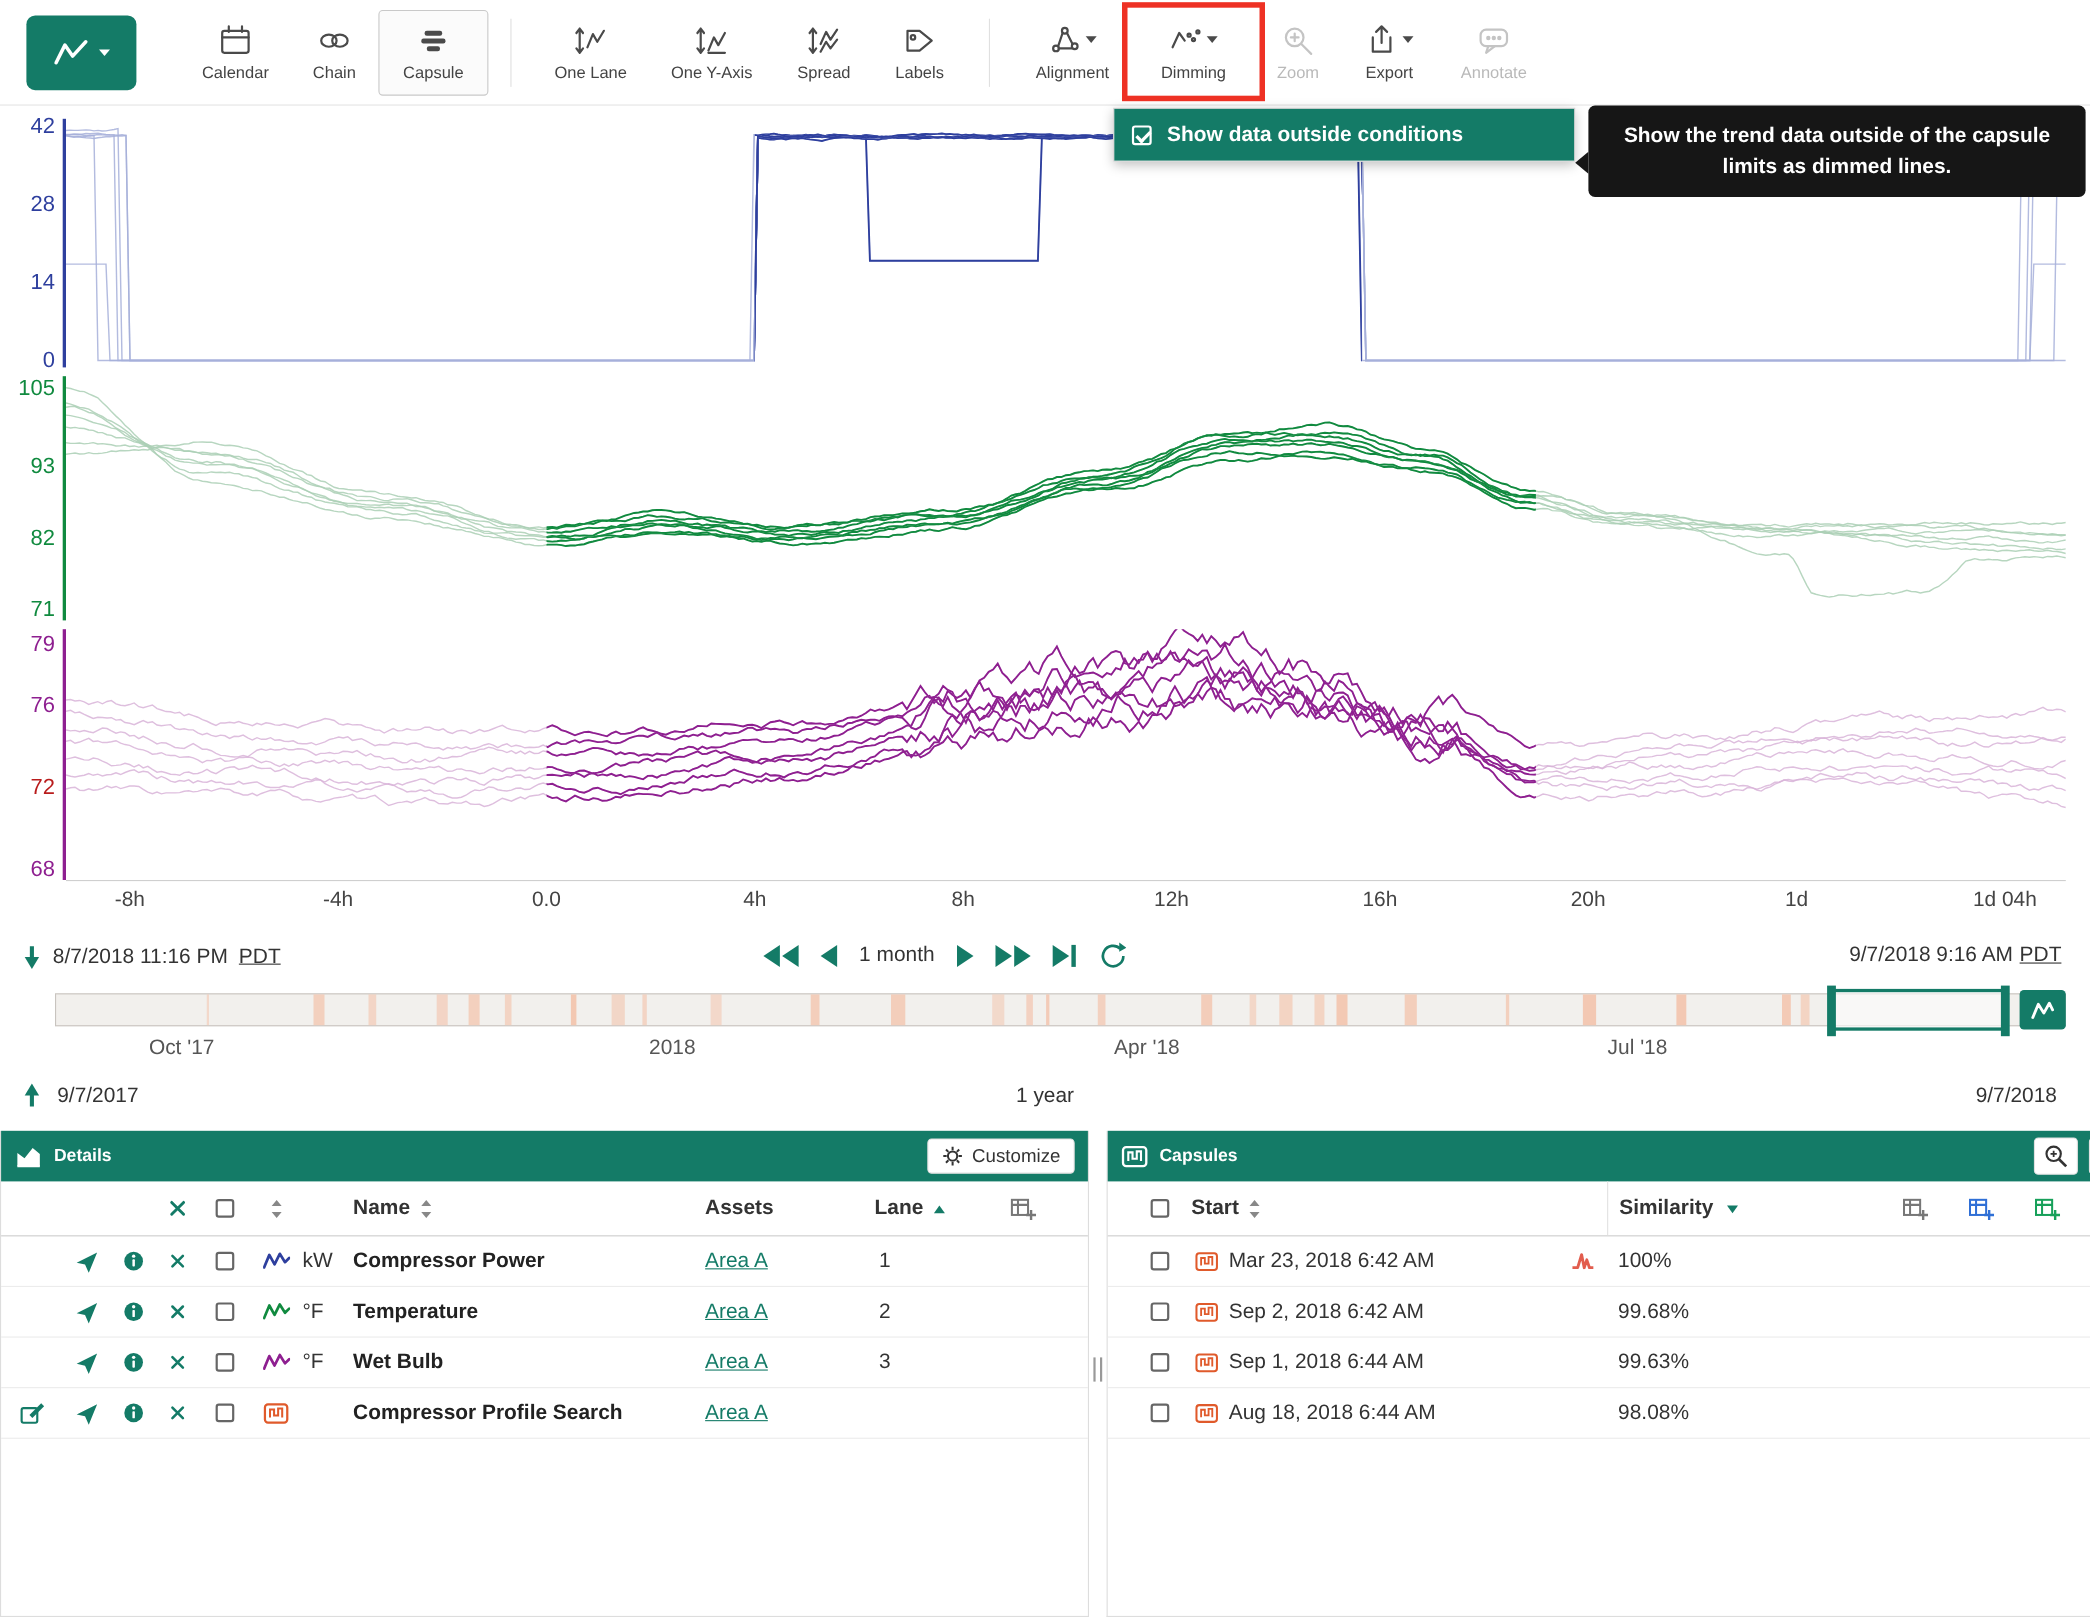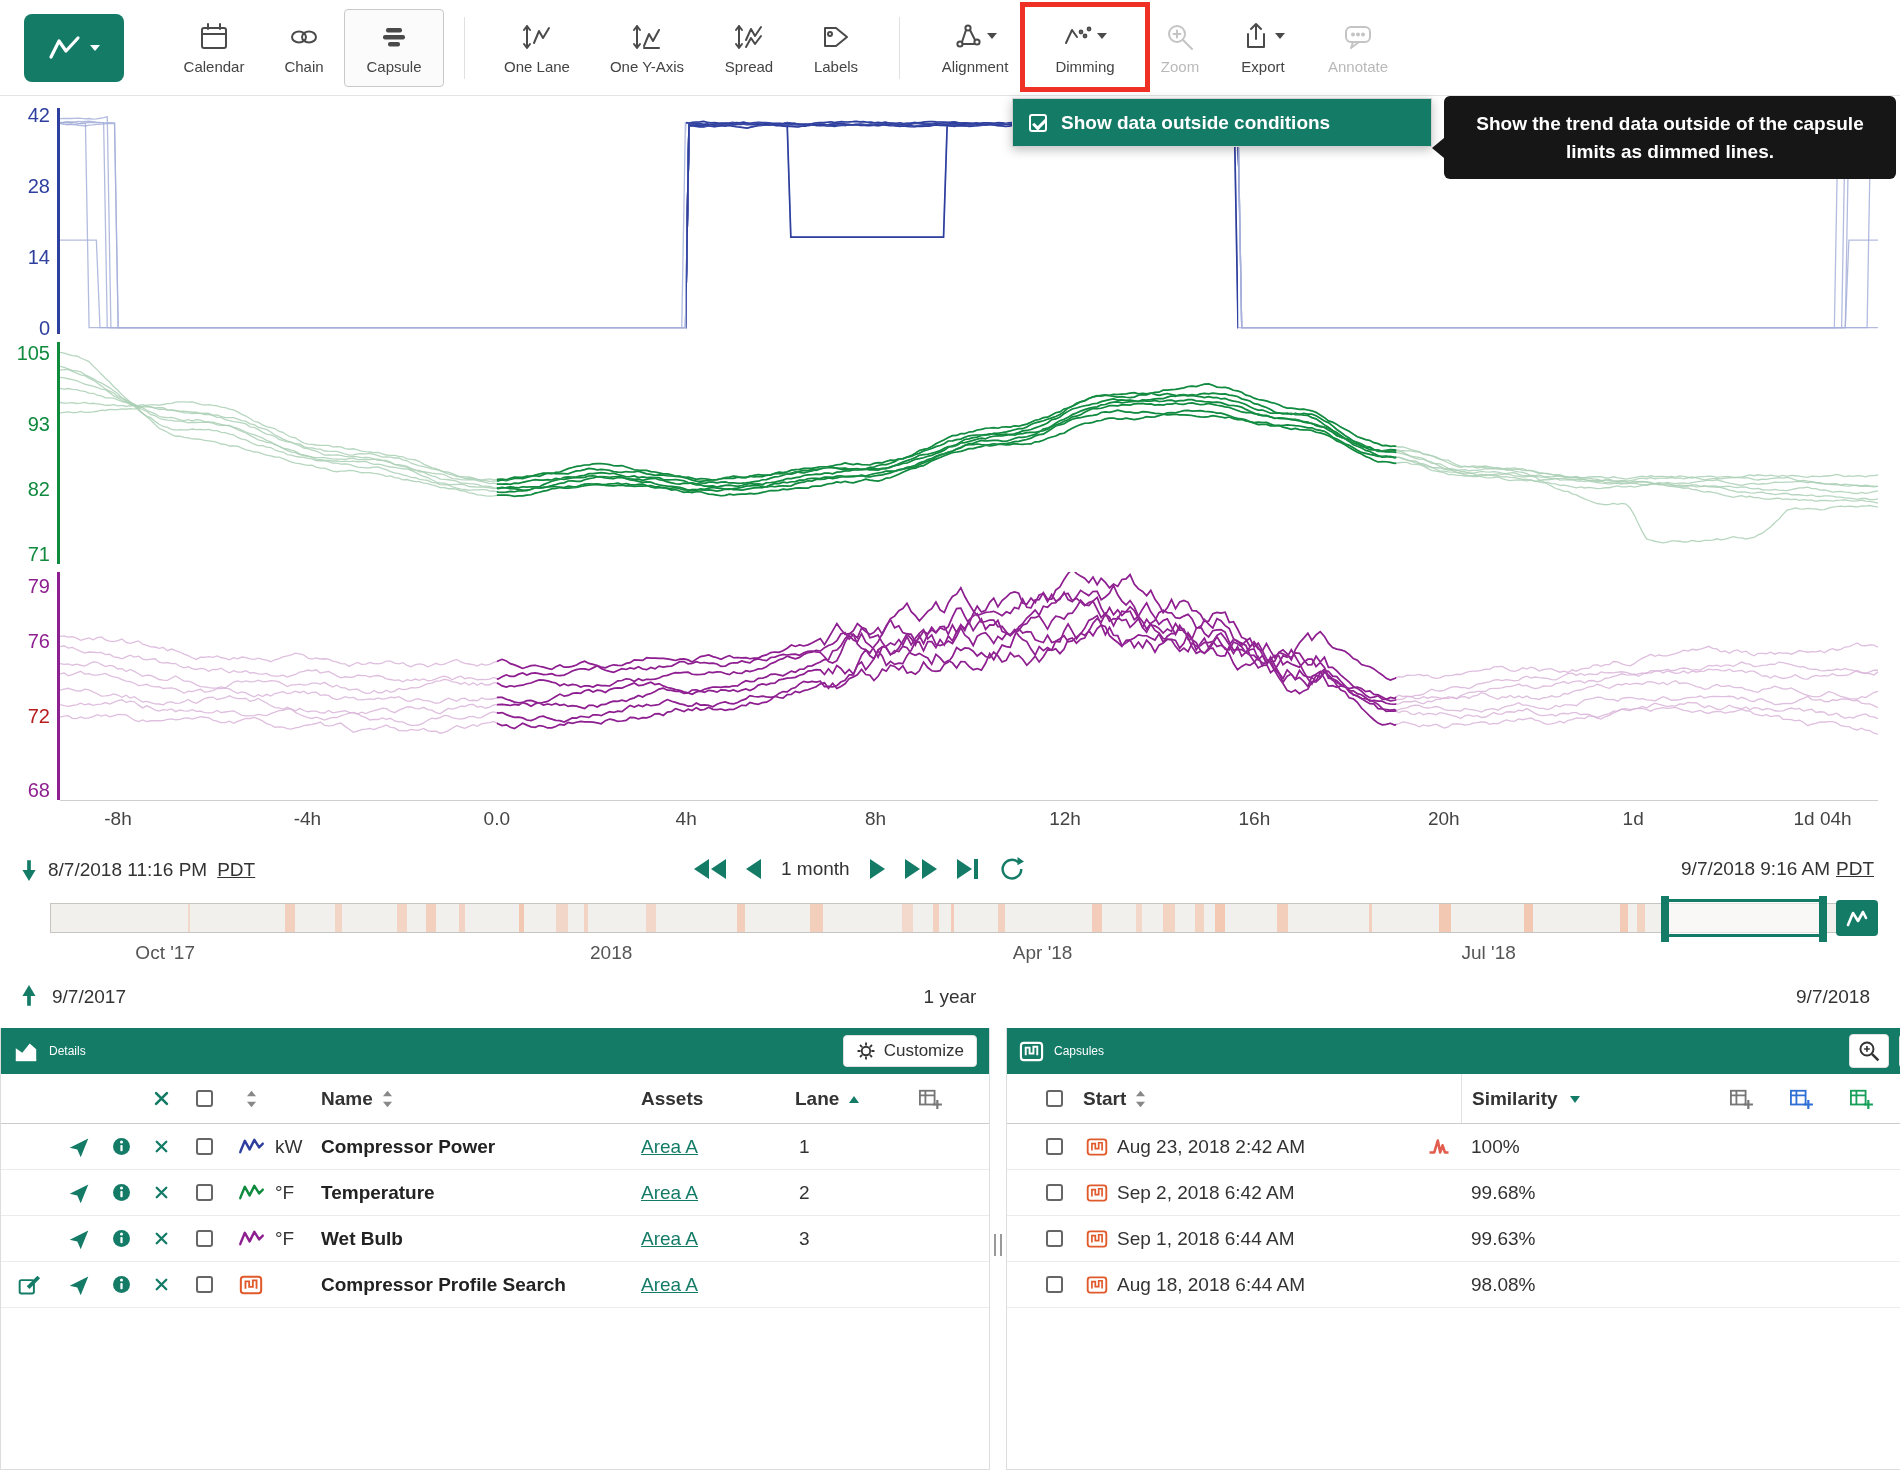--- a/index.html
+++ b/index.html
@@ -74,21 +74,21 @@
   #year-start { position:absolute; left:52px; top:4px; } 
   #year-range { position:absolute; left:0; right:0; top:4px; text-align:center; }
   #year-end { position:absolute; right:30px; top:4px; }
   .upicon { position:absolute; left:20px; top:2px; color:#147b67; }
 
   
   .panel { position:absolute; top:1028px; bottom:0; background:#fff; border:1px solid #ddd; border-top:none; display:flex; flex-direction:column; }
   #details-panel { left:0; width:990px; }
   #capsules-panel { left:1006px; width:946px; }
   .p-head { height:46px; background:#147b67; color:#fff; display:flex; align-items:center; padding:0 12px; gap:10px; flex:0 0 auto; }
-  .p-title { font-size:12px; font-weight:normal; }
+  .p-title { font-size:16px; font-weight:bold; }
   .p-head .spacer { flex:1; }
   .wbtn { background:#fff; color:#333; border-radius:4px; display:flex; align-items:center; gap:8px; padding:5px 12px; font-size:17px; cursor:pointer; border:1px solid #e0e0e0; }
   .wbtn.sq { padding:5px 8px; }
 
   
   .d-grid { display:grid; grid-template-columns:56px 44px 40px 40px 46px 48px 46px 320px 140px 90px 1fr; align-items:center; }
   .d-headrow { height:50px; border-bottom:1px solid #ccc; font-weight:bold; font-size:19px; }
   .d-row { height:46px; border-bottom:1px solid #ececec; font-size:19px; }
   .cellc { display:flex; align-items:center; justify-content:center; }
   .celll { display:flex; align-items:center; }
@@ -803,21 +803,21 @@
   <div class="c-grid c-row">
     <span class="cellc"></span>
     <span class="cellc">
         <span class="cb"></span>
       </span>
     <span class="cellc orange">
         <svg class="ic" width="22" height="22" viewBox="0 0 26 26">
           <use href="#s-capsule"></use>
         </svg>
       </span>
-    <span class="celll">Aug 23, 2018 2:42 AM</span>
+    <span class="celll">Mar 23, 2018 6:42 AM</span>
     <span class="cellc" style="color:#e25d4e">
         <svg class="ic" width="22" height="19" viewBox="0 0 18 16">
           <use href="#s-spike"></use>
         </svg>
       </span>
     <span class="celll" style="padding-left:10px">100%</span>
   </div>
   <div class="c-grid c-row">
     <span class="cellc"></span>
     <span class="cellc">

